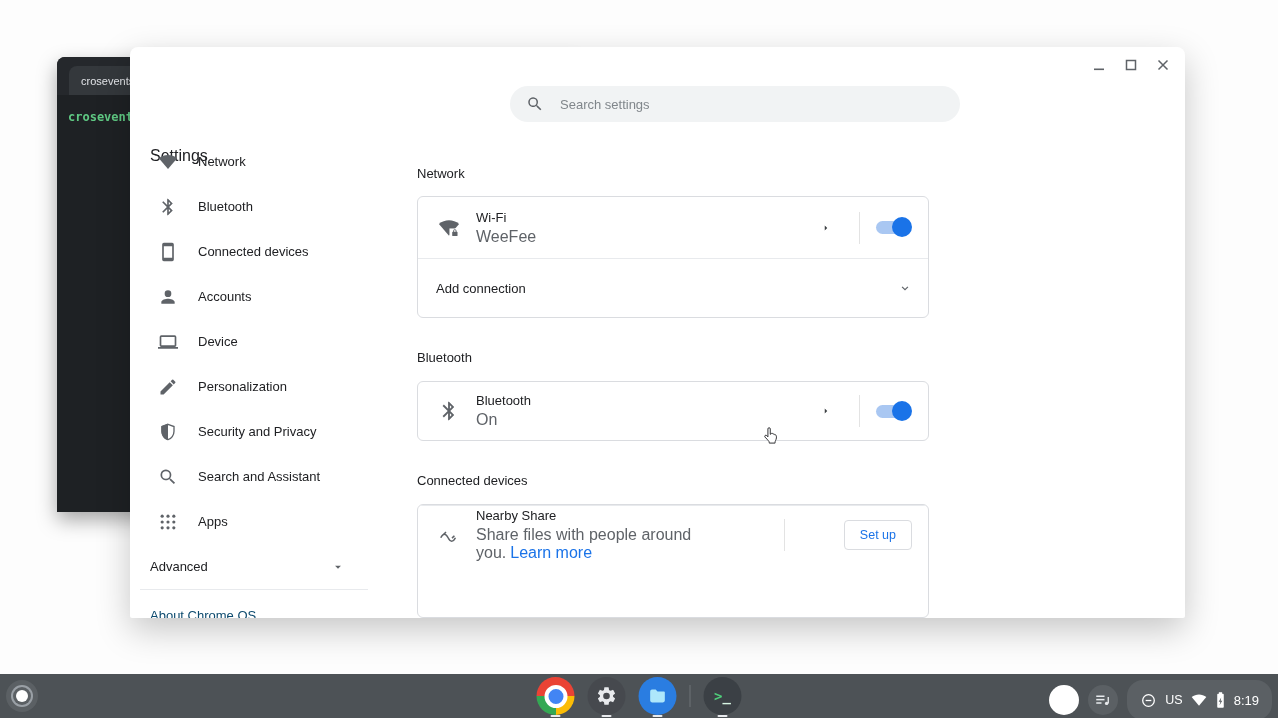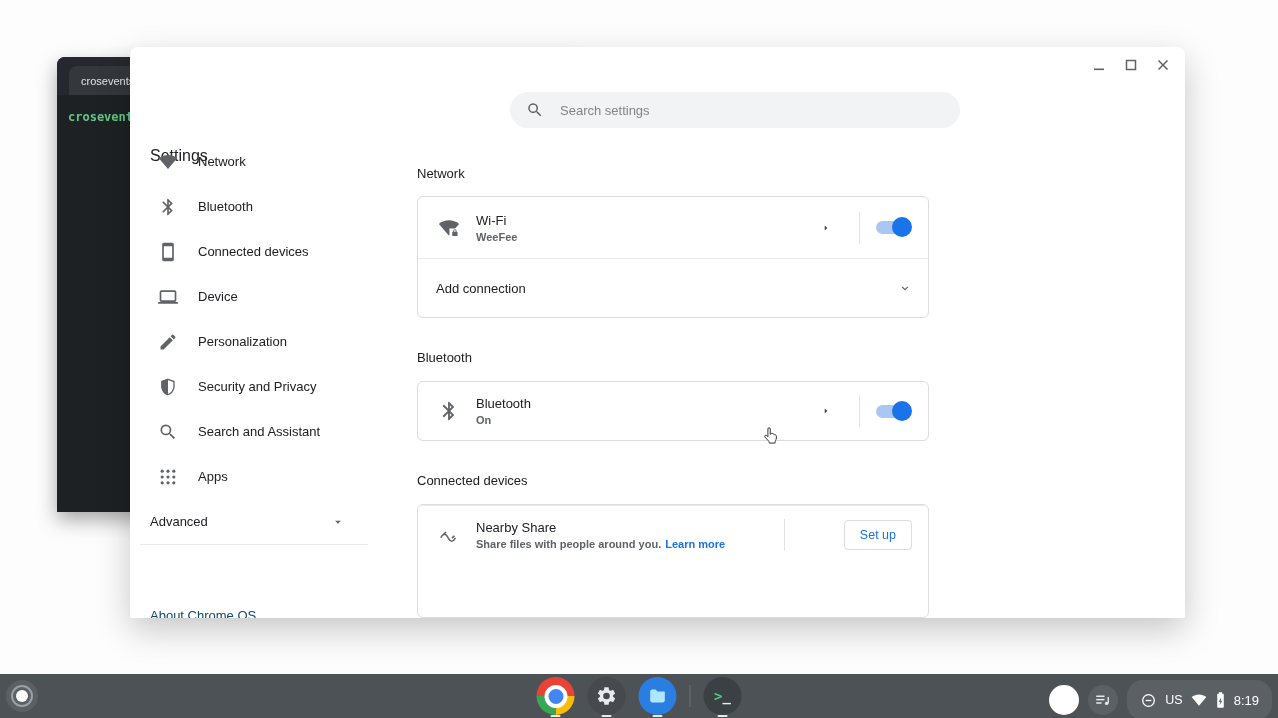--- a/index.html
+++ b/index.html
@@ -19,21 +19,21 @@
 
   
   .window{position:absolute;left:130px;top:47px;width:1055px;height:571px;background:#fff;
           border-radius:8px 8px 2px 2px;box-shadow:0 12px 34px rgba(0,0,0,.22);overflow:hidden;}
   .win-controls{position:absolute;top:6px;right:10px;display:flex;gap:8px;z-index:5;}
   .win-btn{width:24px;height:24px;display:flex;align-items:center;justify-content:center;
            color:#5f6368;cursor:pointer;}
 
   .app-title{position:absolute;left:20px;top:100px;font-size:16px;color:#202124;}
 
-  .searchbar{position:absolute;left:380px;top:45px;width:450px;height:36px;border-radius:18px;
+  .searchbar{position:absolute;left:380px;top:39px;width:450px;height:36px;border-radius:18px;
              background:#f1f3f4;display:flex;align-items:center;padding-left:16px;box-sizing:border-box;}
   .searchbar input{border:none;background:transparent;outline:none;font-size:13px;color:#5f6368;
                    margin-left:14px;width:370px;font-family:inherit;}
   .searchbar input::placeholder{color:#80868b;opacity:1;}
 
   
   .nav{position:absolute;left:0;top:92px;width:250px;}
   .nav-item{height:45px;display:flex;align-items:center;padding-left:28px;gap:20px;cursor:pointer;}
   .nav-icon{width:20px;height:20px;color:#5f6368;flex:none;}
   .nav-label{font-size:13px;font-weight:500;color:#202124;white-space:nowrap;}
@@ -43,21 +43,21 @@
   .nav-about{position:absolute;left:20px;top:469px;font-size:13px;font-weight:500;color:#0c4a6e;cursor:pointer;}
 
   
   .heading{position:absolute;left:287px;font-size:13px;color:#202124;}
   .card{position:absolute;left:287px;width:512px;background:#fff;border:1px solid #dadce0;
         border-radius:6px;box-sizing:border-box;overflow:hidden;}
   .row{display:flex;align-items:center;padding:0 16px 0 20px;position:relative;}
   .row-icon{width:22px;color:#5f6368;flex:none;margin-right:16px;}
   .row-text{display:flex;flex-direction:column;gap:3px;}
   .row-title{font-size:13px;color:#202124;}
-  .row-sub{font-size:11px;color:#5f6368;font-weight:bold;}
+  .row-sub{font-size:16px;color:#5f6368;}
   .row-sub a{color:#1a73e8;text-decoration:none;margin-left:4px;cursor:pointer;}
   .spacer{flex:1;}
   .subpage-arrow{width:10px;height:10px;color:#3c4043;flex:none;}
   .vsep{width:1px;height:32px;background:#e3e3e3;margin:0 16px 0 28px;flex:none;}
   .toggle{width:34px;height:13px;border-radius:7px;background:#a9c7f2;position:relative;flex:none;
           margin-right:2px;cursor:pointer;}
   .toggle .knob{position:absolute;right:-2px;top:-4px;width:20px;height:20px;border-radius:50%;
                 background:#1a73e8;}
   .card-div{height:1px;background:#e8eaed;}
   .add-label{font-size:13px;font-weight:500;color:#202124;}
@@ -161,20 +161,28 @@
       <span class="nav-icon">
           <svg viewBox="0 0 24 24">
             <path fill="currentColor" d="M17 1.01L7 1a2 2 0 00-2 2v18a2 2 0 002 2h10a2 2 0 002-2V3a2 2 0 00-2-1.99zM17 19H7V5h10v14z"></path>
           </svg>
         </span>
       <span class="nav-label">Connected devices</span>
     </div>
     <div class="nav-item">
       <span class="nav-icon">
           <svg viewBox="0 0 24 24">
+            <path fill="currentColor" d="M12 12a4 4 0 100-8 4 4 0 000 8zm0 2c-2.67 0-8 1.34-8 4v2h16v-2c0-2.66-5.33-4-8-4z"></path>
+          </svg>
+        </span>
+      <span class="nav-label">Accounts</span>
+    </div>
+    <div class="nav-item">
+      <span class="nav-icon">
+          <svg viewBox="0 0 24 24">
             <path fill="currentColor" d="M20 18c1.1 0 2-.9 2-2V6a2 2 0 00-2-2H4a2 2 0 00-2 2v10c0 1.1.9 2 2 2H0v2h24v-2h-4zM4 6h16v10H4V6z"></path>
           </svg>
         </span>
       <span class="nav-label">Device</span>
     </div>
     <div class="nav-item">
       <span class="nav-icon">
           <svg viewBox="0 0 24 24">
             <path fill="currentColor" d="M3 17.25V21h3.75L17.81 9.94l-3.75-3.75L3 17.25zM20.71 7.04a.996.996 0 000-1.41l-2.34-2.34a.996.996 0 00-1.41 0l-1.83 1.83 3.75 3.75 1.83-1.83z"></path>
           </svg>

